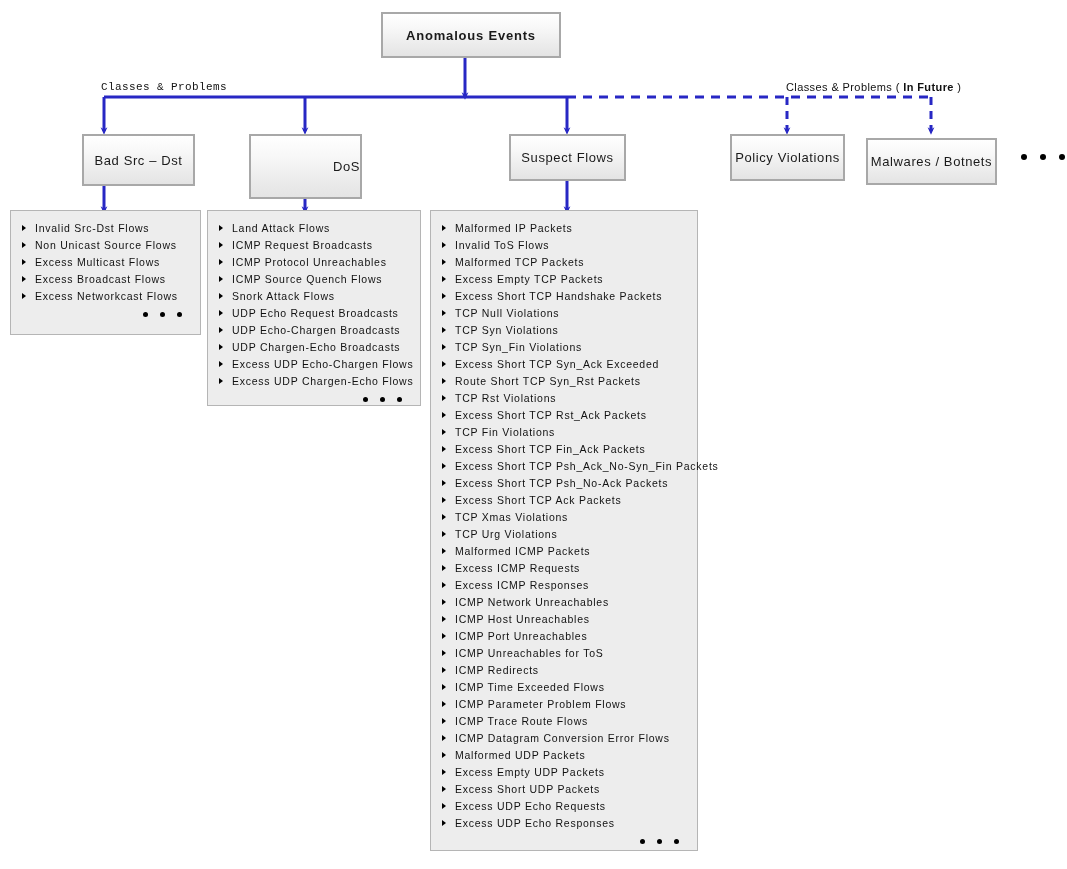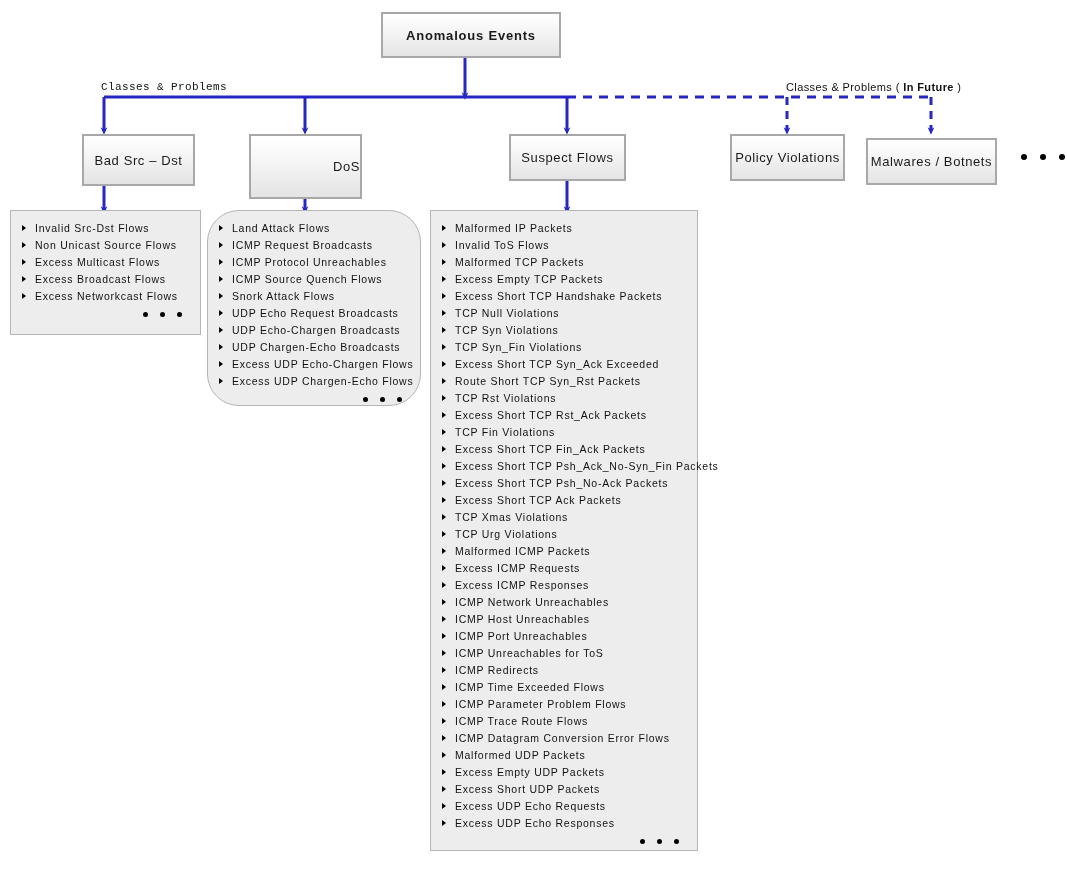--- a/index.html
+++ b/index.html
@@ -189,21 +189,21 @@
         <li><span class="bullet"></span><span>Excess Broadcast Flows</span></li>
         <li><span class="bullet"></span><span>Excess Networkcast Flows</span></li>
       </ul>
     <div class="dots">
       <span class="dot"></span>
       <span class="dot"></span>
       <span class="dot"></span>
     </div>
   </div>
 
-  <div class="panel" style="left:207px; top:210px; width:214px; height:196px;border-radius:32px;">
+  <div class="panel" style="left:207px; top:210px; width:214px; height:196px;">
     <ul>
         <li><span class="bullet"></span><span>Land Attack Flows</span></li>
         <li><span class="bullet"></span><span>ICMP Request Broadcasts</span></li>
         <li><span class="bullet"></span><span>ICMP Protocol Unreachables</span></li>
         <li><span class="bullet"></span><span>ICMP Source Quench Flows</span></li>
         <li><span class="bullet"></span><span>Snork Attack Flows</span></li>
         <li><span class="bullet"></span><span>UDP Echo Request Broadcasts</span></li>
         <li><span class="bullet"></span><span>UDP Echo-Chargen Broadcasts</span></li>
         <li><span class="bullet"></span><span>UDP Chargen-Echo Broadcasts</span></li>
         <li><span class="bullet"></span><span>Excess UDP Echo-Chargen Flows</span></li>

